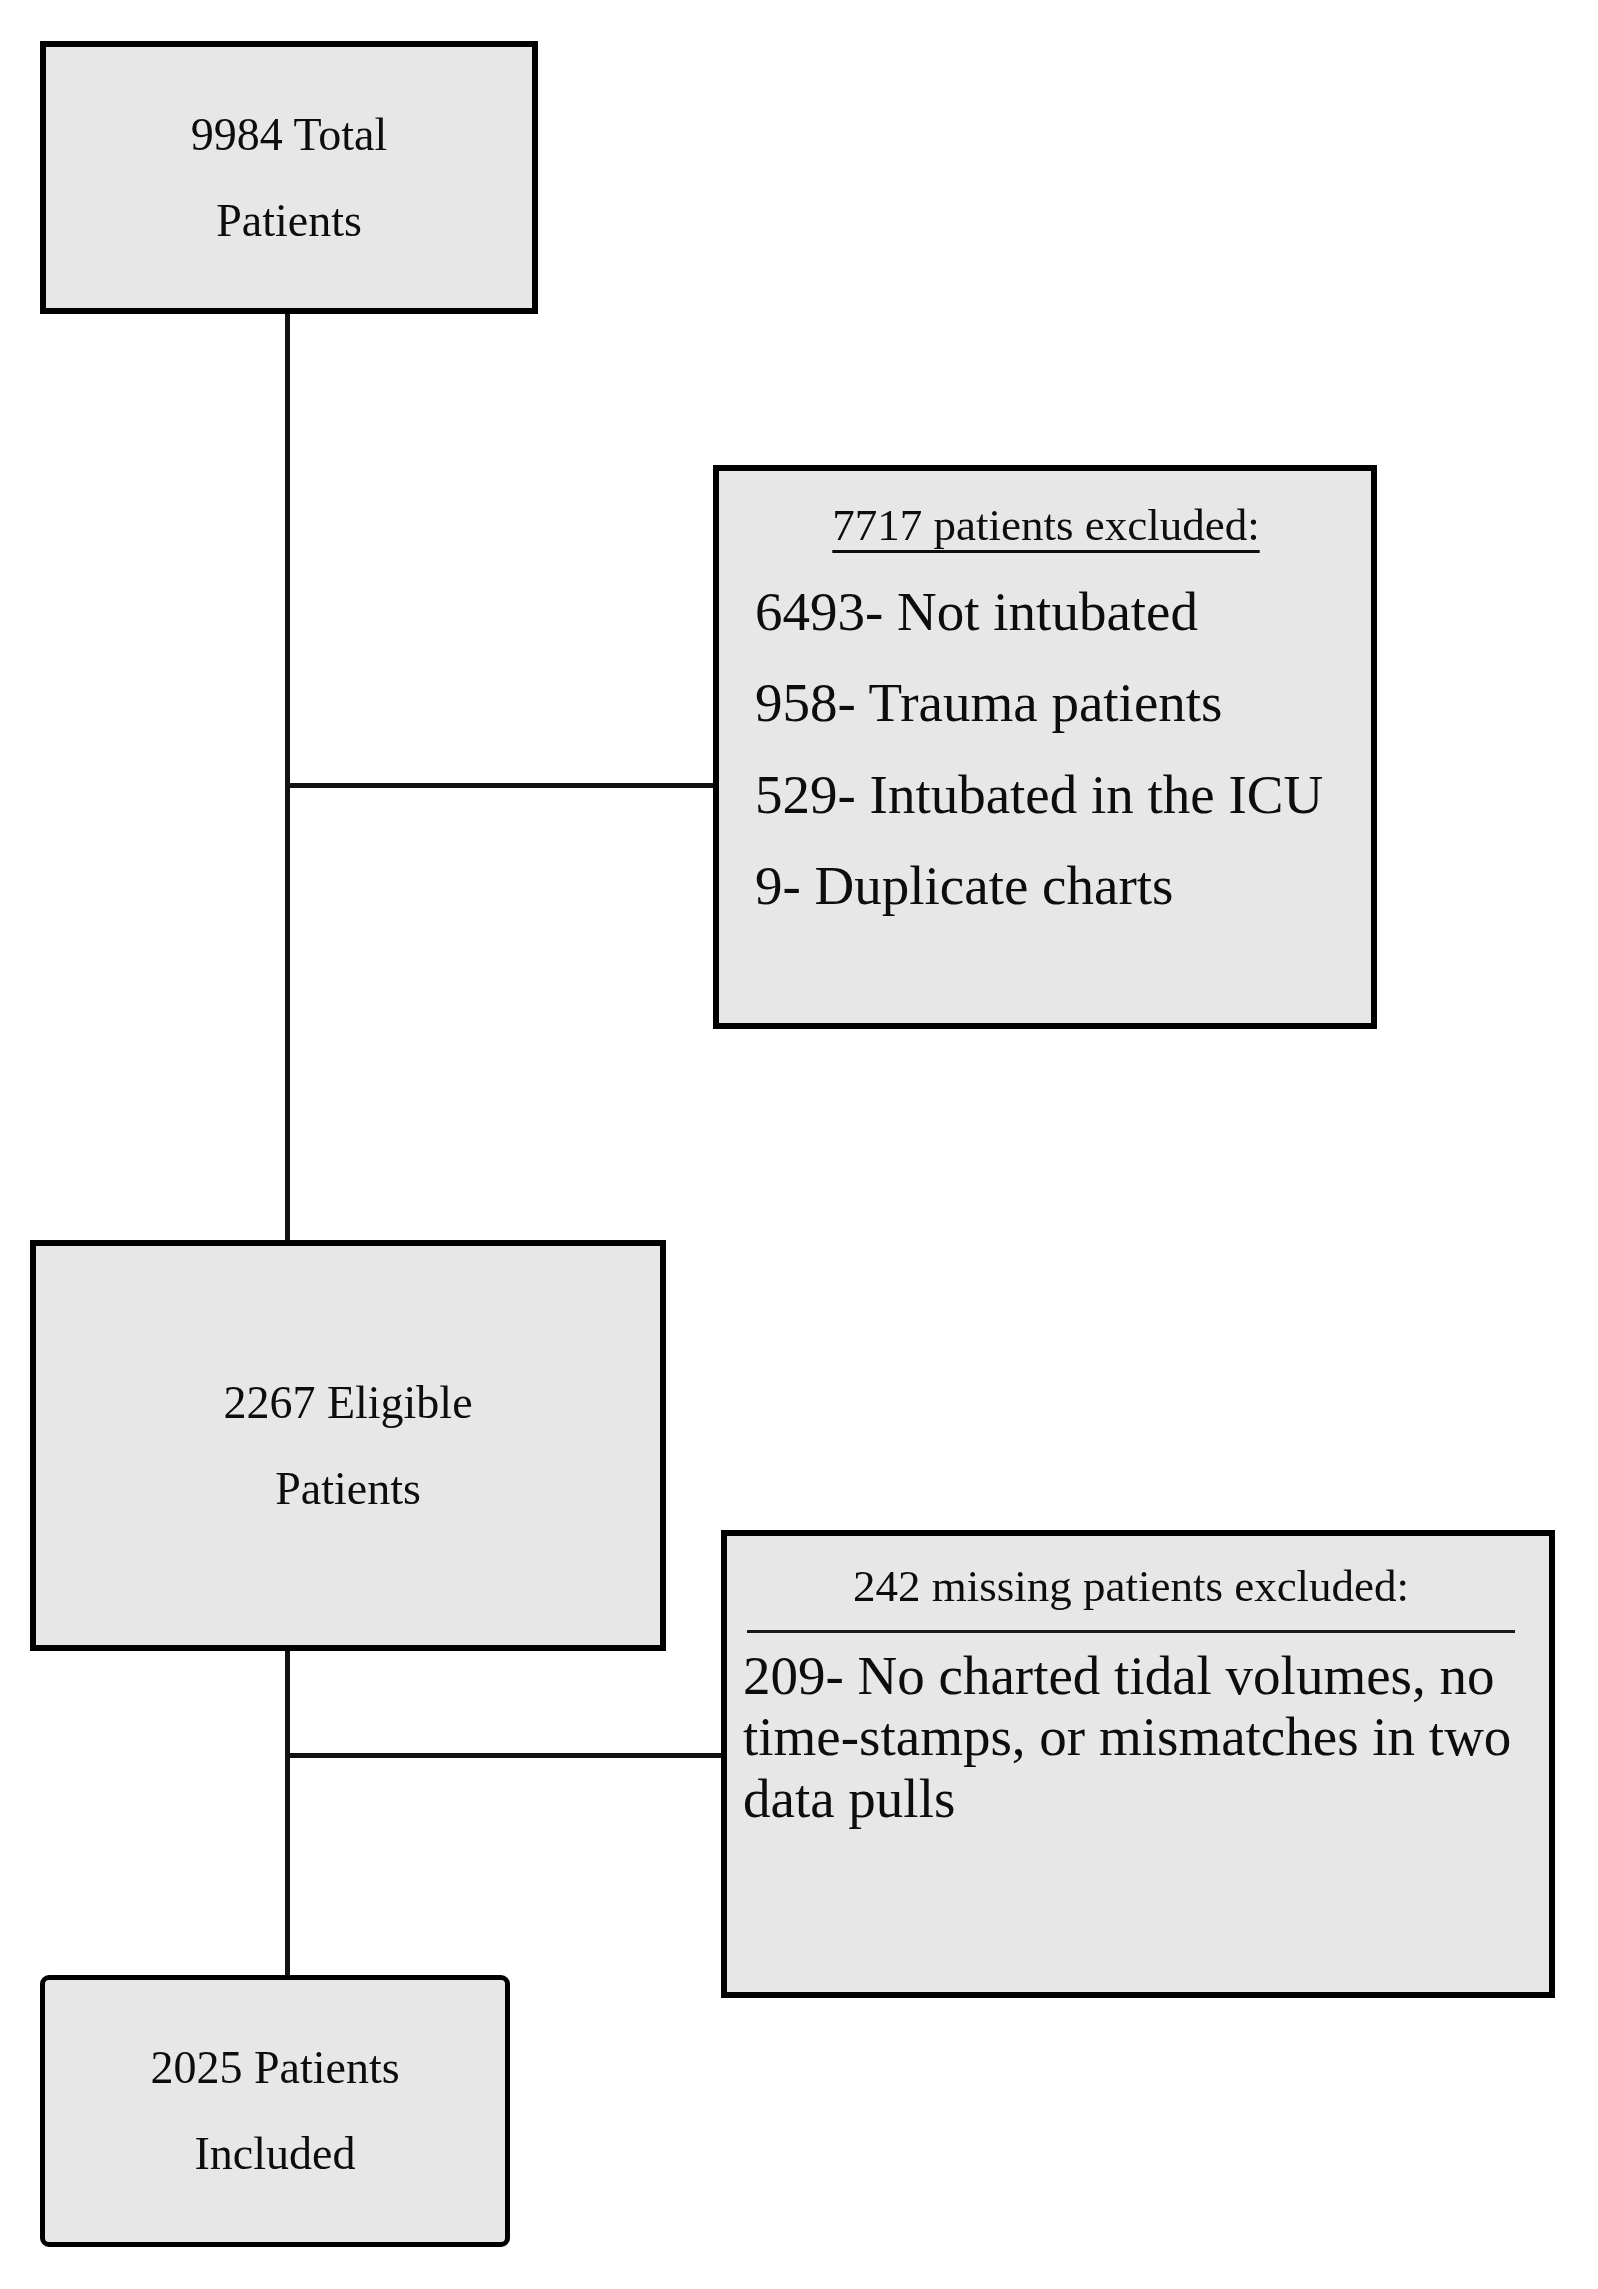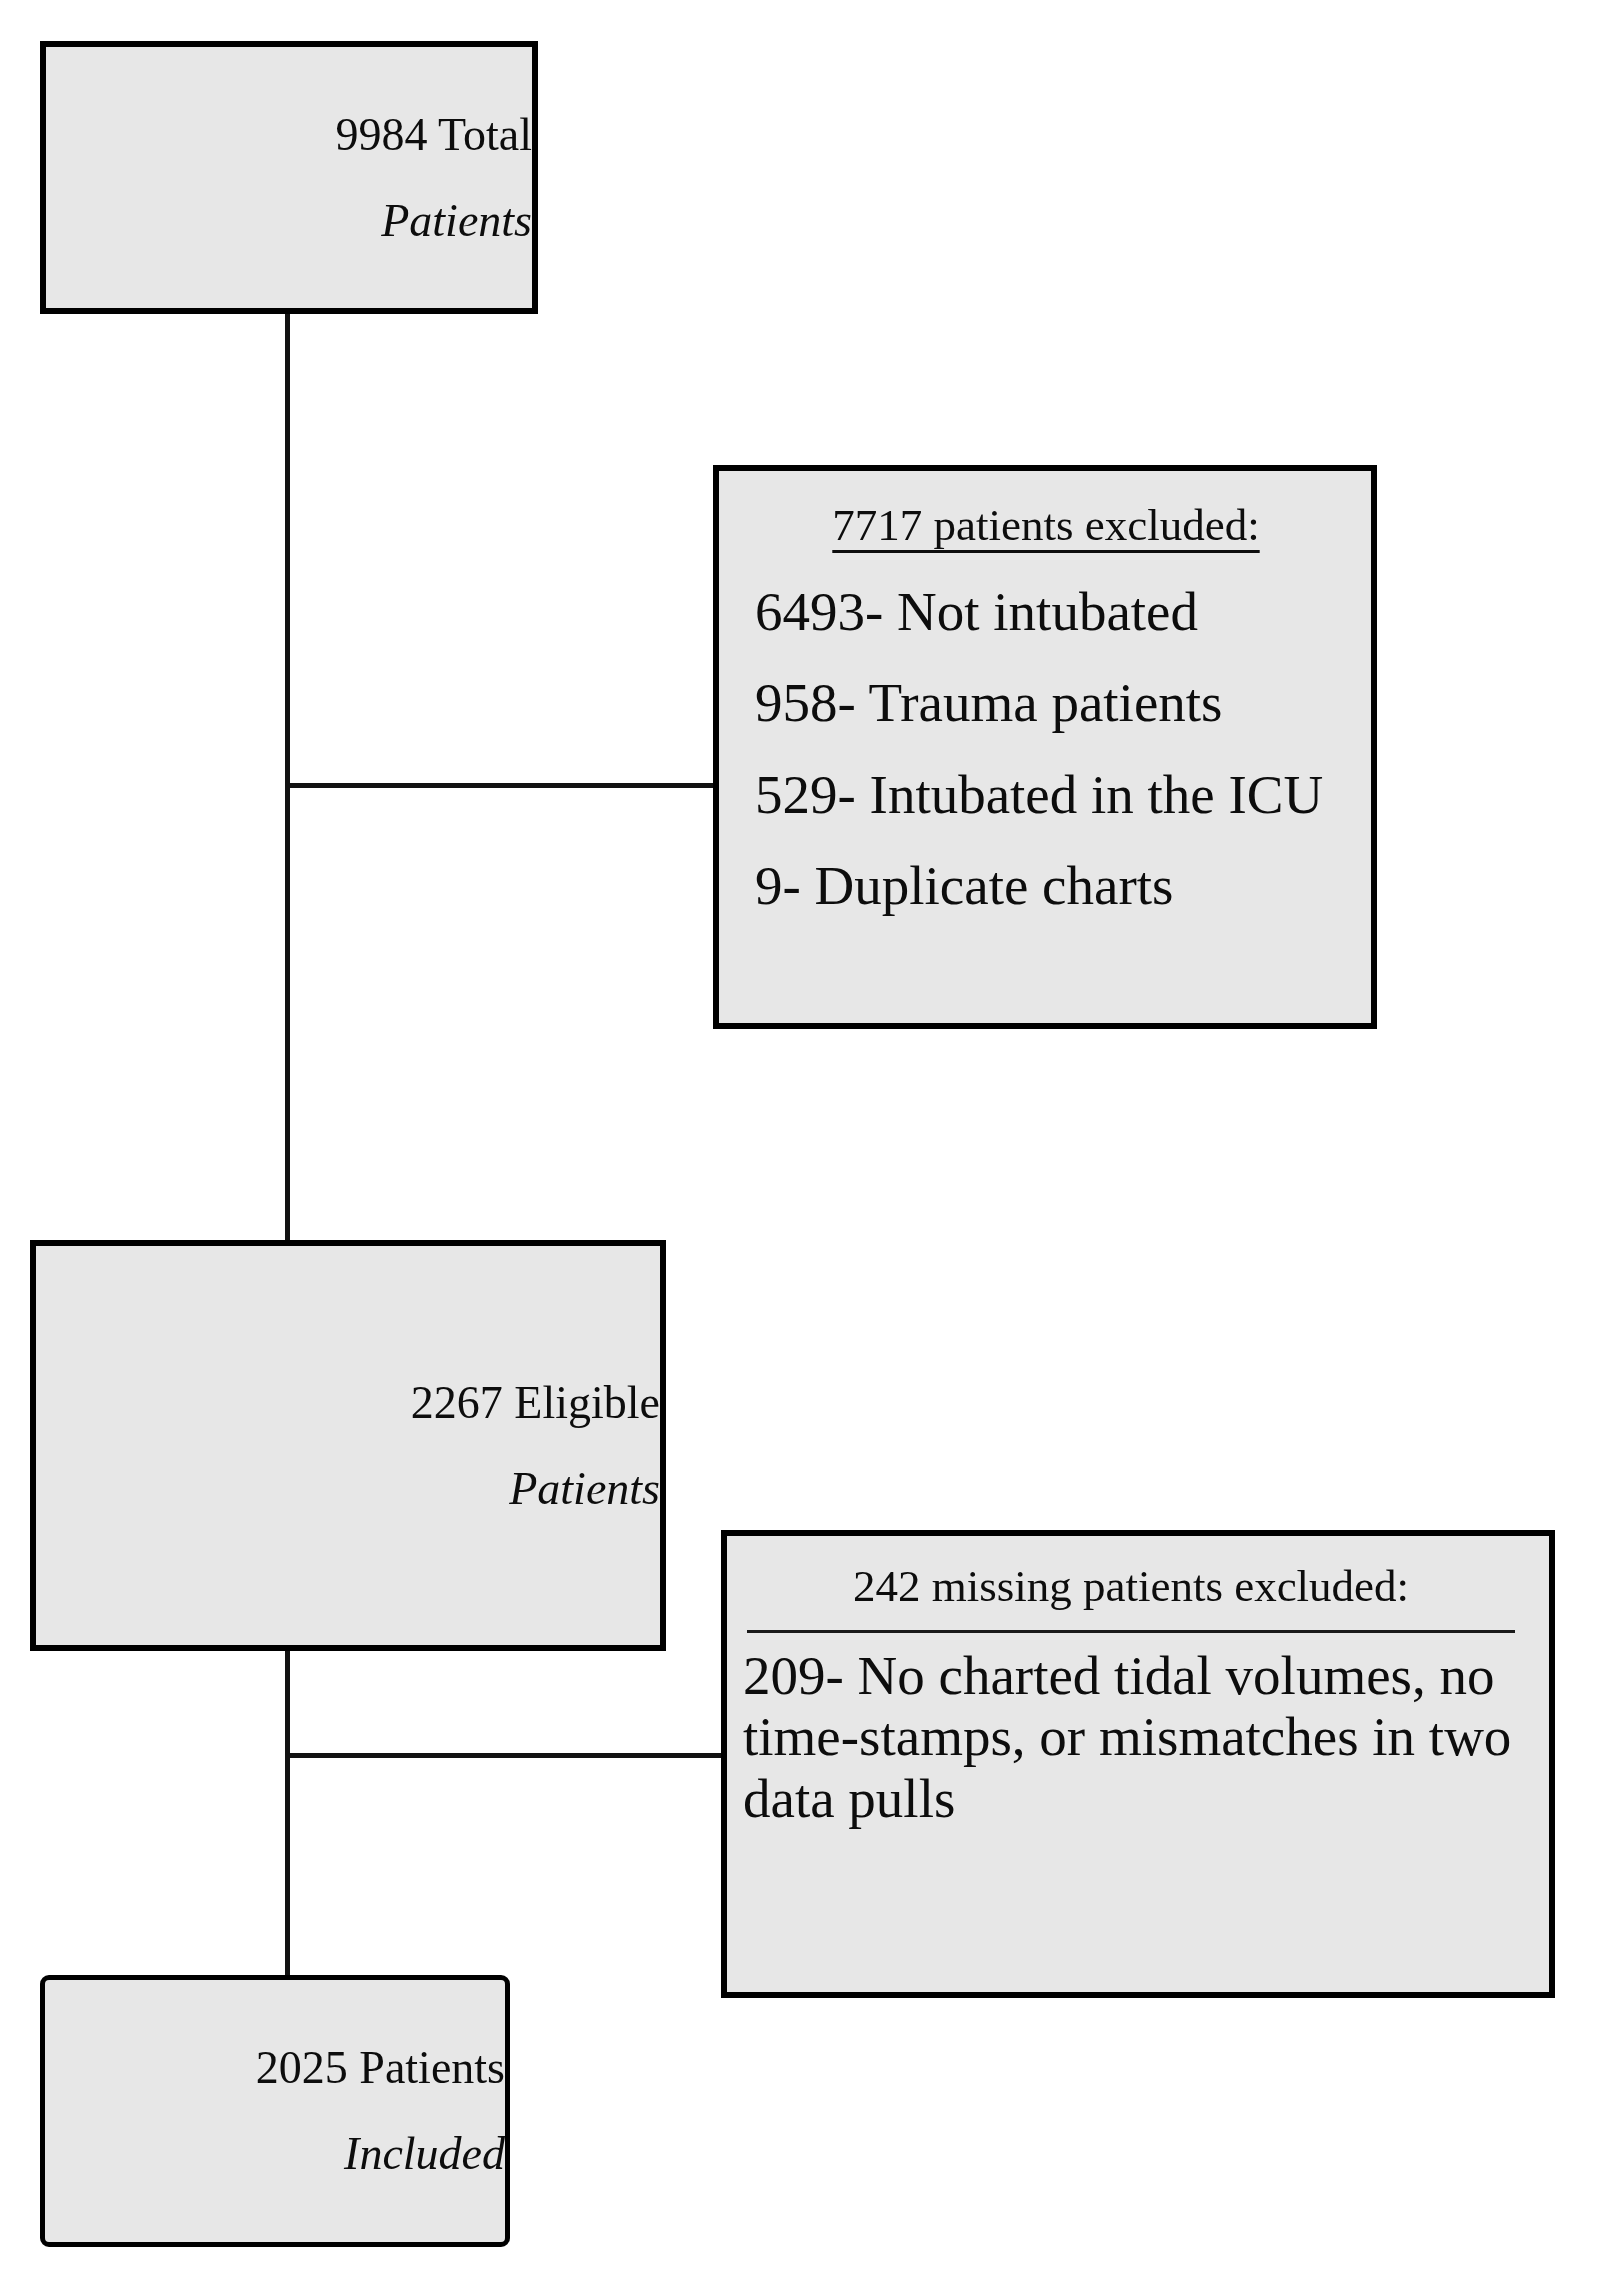--- a/index.html
+++ b/index.html
@@ -27,26 +27,26 @@
     flex-direction: column;
     align-items: center;
     justify-content: center;
     z-index: 3;
   }
   .node.thin { border-width: 5px; border-radius: 9px; }
 
   .node-line {
     display: block;
     width: 100%;
-    text-align: right;
+    text-align: center;
     font-size: 46px;
     line-height: 1.0;
     white-space: nowrap;
   }
-  .node-line + .node-line { margin-top: 40px; font-style: italic; }
+  .node-line + .node-line { margin-top: 40px; }
 
   
   .panel {
     position: absolute;
     box-sizing: border-box;
     background: #e7e7e7;
     border: 6px solid #000000;
     z-index: 3;
     padding: 30px 34px 30px 36px;
   }

